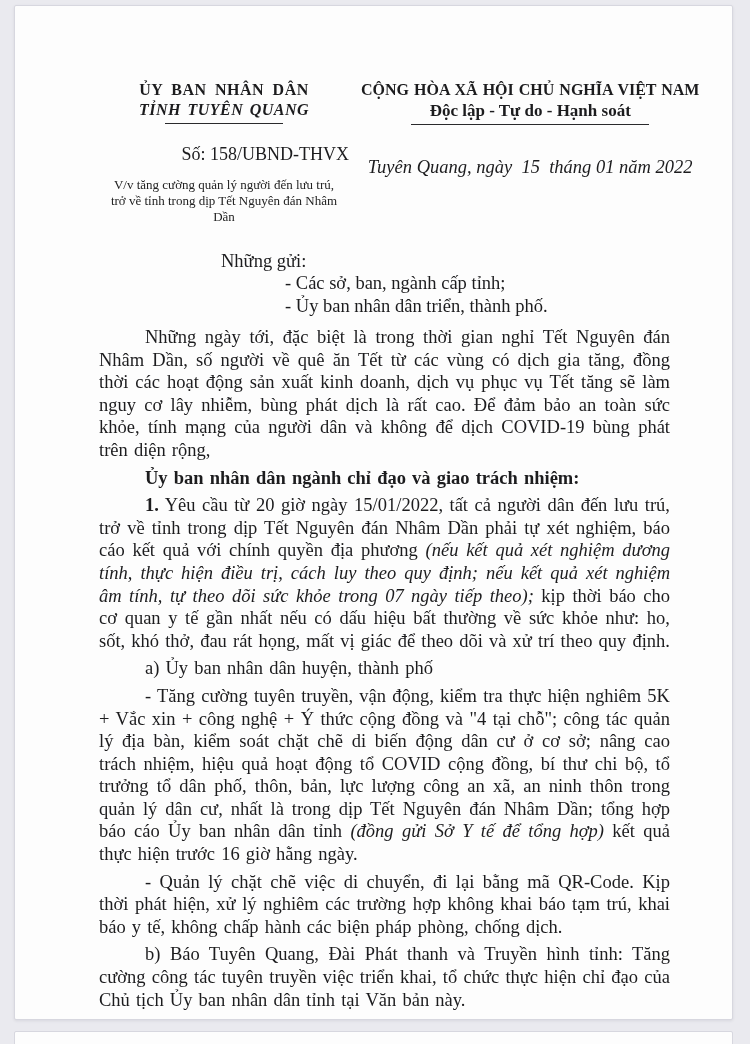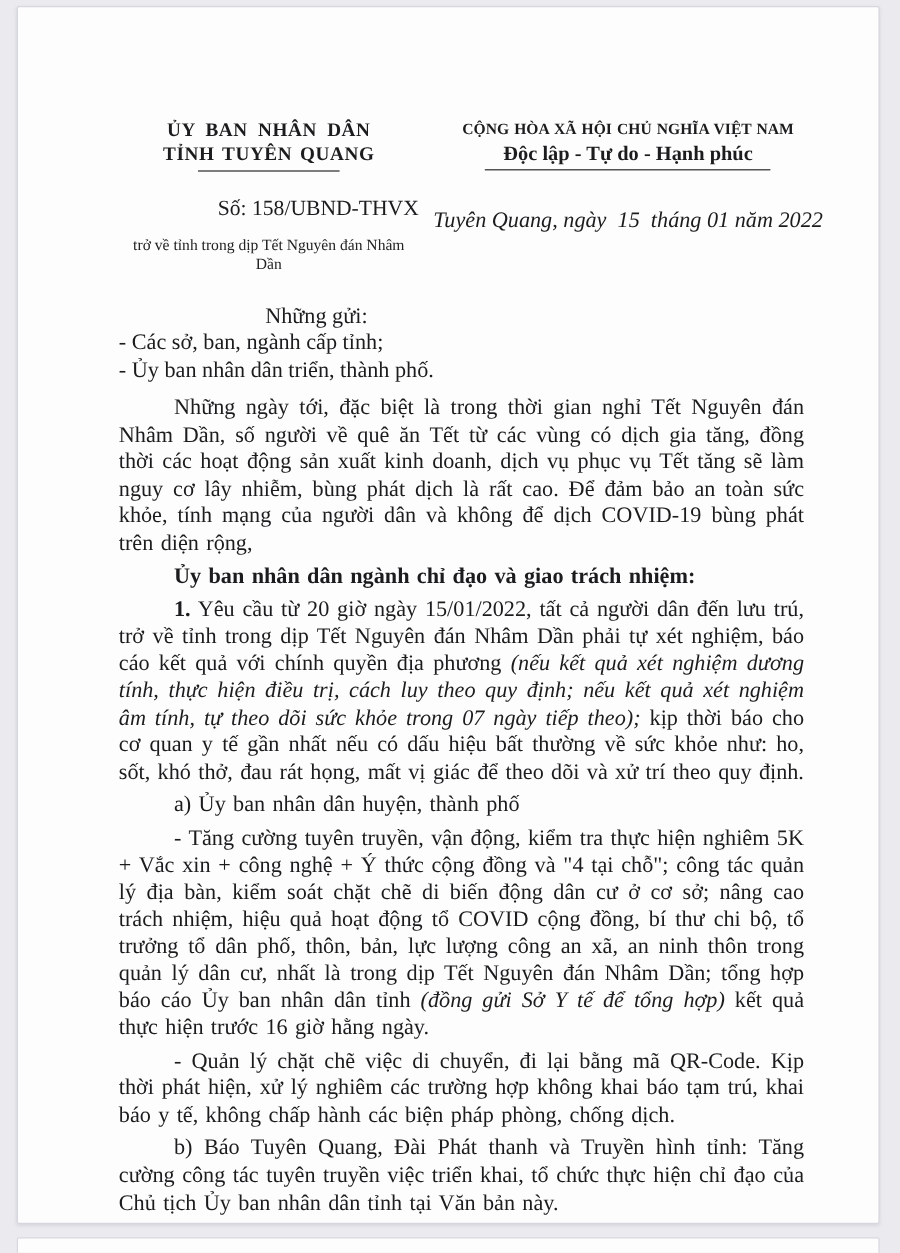--- a/index.html
+++ b/index.html
@@ -16,49 +16,49 @@
   }
   .page {
     position: absolute;
     left: 14px; top: 5px;
     width: 719px; height: 1015px;
     background: #fdfdfd;
     border: 1px solid #d7d7df;
     border-radius: 2px;
     box-shadow: 0 1px 3px rgba(60,60,80,0.10);
     color: #1c1c1e;
-    padding: 94px 62px 0 84px;
+    padding: 75px 62px 0 84px;
     overflow: hidden;
   }
   .page-next {
     position: absolute;
     left: 14px; top: 1031px;
     width: 719px; height: 30px;
     background: #fdfdfd;
     border: 1px solid #d7d7df;
     border-radius: 2px;
   }
   
   .doc-header { display: flex; align-items: flex-start; }
   .h-left { width: 250px; text-align: center; flex-shrink: 0; }
   .h-right { flex: 1; text-align: center; padding-left: 12px; }
   .org-line1 {
     font-weight: bold; font-size: 16px; letter-spacing: 0.5px; word-spacing: 4px;
     white-space: nowrap;
   }
   .org-line2 {
     font-weight: bold; font-size: 16px; letter-spacing: 0.5px; word-spacing: 2px;
-    margin-top: 2px; white-space: nowrap;
+    margin-top: 2px; white-space: nowrap; font-style: italic;
   }
   .h-rule-left {
     width: 118px; height: 0; border-top: 1.5px solid #2a2a2c;
     margin: 4px auto 0 auto;
   }
   .nat-line1 {
-    font-weight: bold; font-size: 13px; white-space: nowrap; word-spacing: 1px;
+    font-weight: bold; font-size: 16px; white-space: nowrap; word-spacing: 1px;
   }
   .nat-line2 {
     font-weight: bold; font-size: 17px; margin-top: 2px; white-space: nowrap;
   }
   .h-rule-right {
     width: 238px; height: 0; border-top: 1.5px solid #2a2a2c;
     margin: 3px auto 0 auto;
   }
   .doc-number {
     font-size: 18px; margin-top: 20px; text-align: right; padding-left: 14px;
@@ -67,21 +67,21 @@
   .place-date {
     font-style: italic; font-size: 18.5px; margin-top: 32px; white-space: nowrap;
   }
   .subject {
     font-size: 13px; margin-top: 12px; line-height: 16px; text-align: center;
     color: #222;
   }
   
   .recipients { margin-top: 26px; font-size: 18.5px; }
   .kg-label { margin-left: 122px; }
-  .kg-items { line-height: 22.5px; }
+  .kg-items { margin-left: 186px; line-height: 22.5px; }
   
   .body-paragraphs { margin-top: 9px; }
   .para {
     font-size: 18.5px;
     line-height: 22.6px;
     text-align: justify;
     text-indent: 46px;
     margin-bottom: 5px;
     word-spacing: 1.5px;
   }
@@ -95,26 +95,27 @@
 <div class="viewer">
   <div class="page">
 
     <div class="doc-header">
       <div class="h-left">
         <div class="org-line1">ỦY BAN NHÂN DÂN</div>
         <div class="org-line2">TỈNH TUYÊN QUANG</div>
         <div class="h-rule-left"></div>
         <div class="doc-number">Số: 158/UBND-THVX</div>
         <div class="subject">
+          <div>V/v tăng cường quản lý người đến lưu trú,</div>
           <div>trở về tỉnh trong dịp Tết Nguyên đán Nhâm Dần</div>
         </div>
       </div>
       <div class="h-right">
         <div class="nat-line1">CỘNG HÒA XÃ HỘI CHỦ NGHĨA VIỆT NAM</div>
-        <div class="nat-line2">Độc lập - Tự do - Hạnh phúc</div>
+        <div class="nat-line2">Độc lập - Tự do - Hạnh soát</div>
         <div class="h-rule-right"></div>
         <div class="place-date">Tuyên Quang, ngày&nbsp; 15 &nbsp;tháng 01 năm 2022</div>
       </div>
     </div>
 
     <div class="recipients">
       <div class="kg-label">Những gửi:</div>
       <div class="kg-items">
           <div>- Các sở, ban, ngành cấp tỉnh;</div>
           <div>- Ủy ban nhân dân triển, thành phố.</div>

